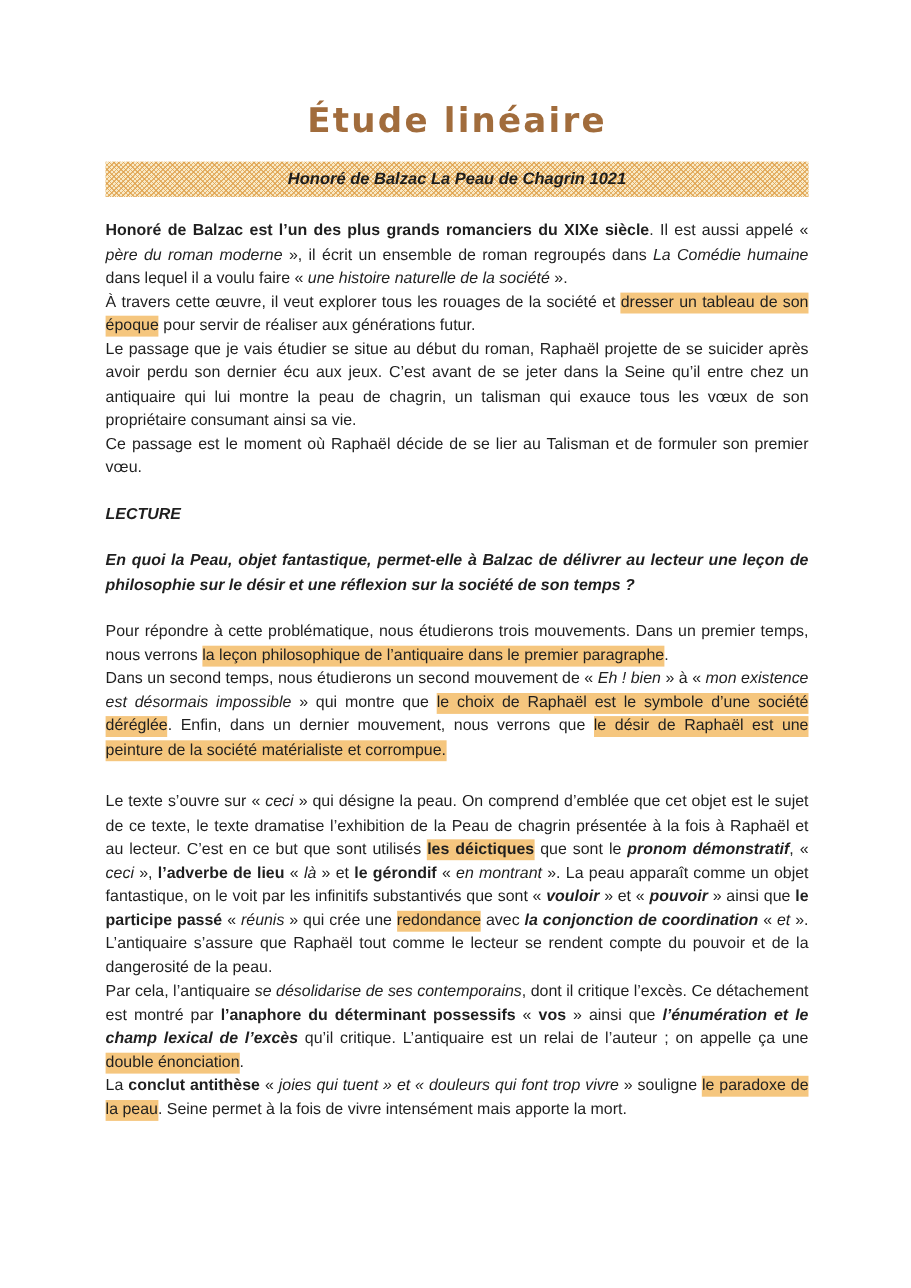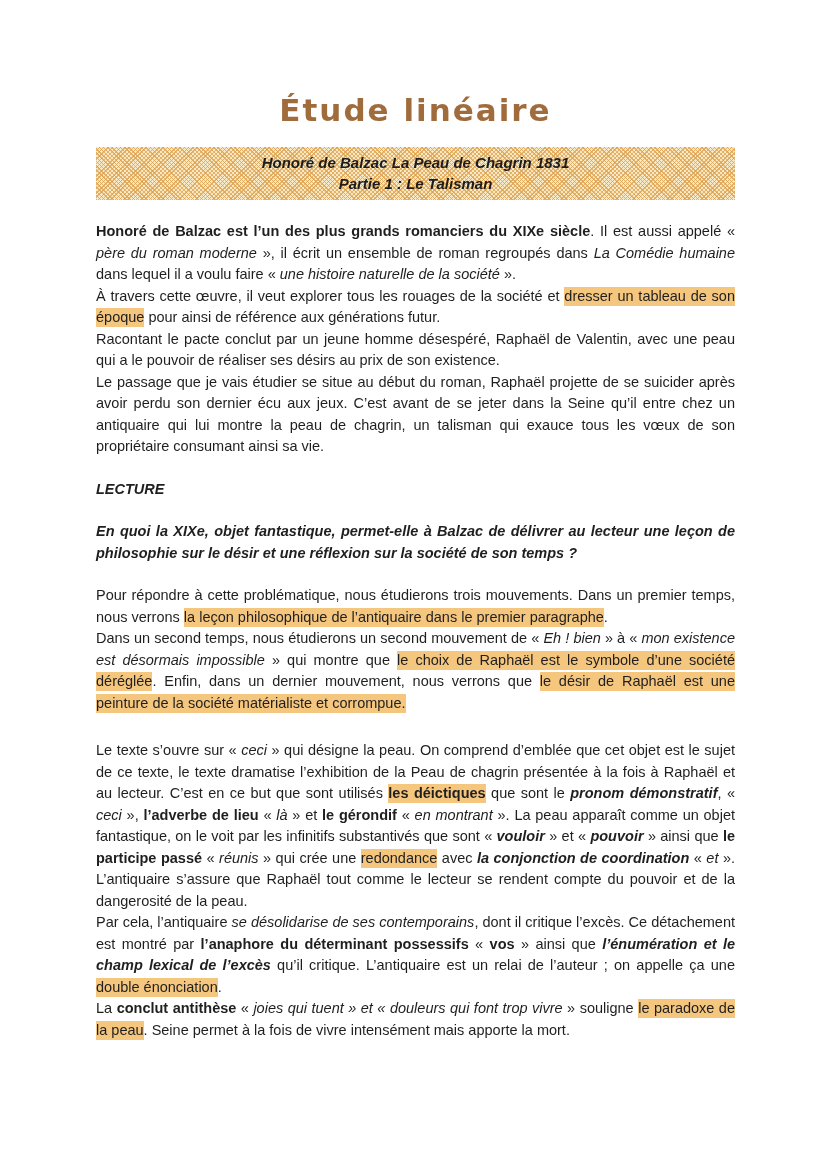--- a/index.html
+++ b/index.html
@@ -62,33 +62,32 @@
   }
   .gap { height: 21px; }
 </style>
 </head>
 <body>
 
 <div class="page">
   <div class="title">Étude linéaire</div>
 
   <div class="banner">
-    <div class="banner-line">Honoré de Balzac La Peau de Chagrin 1831</div>
-    <div class="banner-line">Partie 1 : Le Talisman</div>
+    <div class="banner-line">Honoré de Balzac La Peau de Chagrin 1021</div>
   </div>
 
   <div class="doc-body">
       <p class="para"><span class="b">Honoré de Balzac est l’un des plus grands romanciers du XIXe siècle</span><span>. Il est aussi appelé « </span><span class="i">père du roman moderne</span><span> », il écrit un ensemble de roman regroupés dans </span><span class="i u">La Comédie humaine </span><span>dans lequel il a voulu faire « </span><span class="i">une histoire naturelle de la société</span><span> ».</span></p>
-      <p class="para"><span>À travers cette œuvre, il veut explorer tous les rouages de la société et </span><span class="hl">dresser un tableau de son époque</span><span> pour ainsi de référence aux générations futur.</span></p>
-      <p class="para"><span>Racontant le pacte conclut par un jeune homme désespéré, Raphaël de Valentin, avec une peau qui a le pouvoir de réaliser ses désirs au prix de son existence.</span></p>
+      <p class="para"><span>À travers cette œuvre, il veut explorer tous les rouages de la société et </span><span class="hl">dresser un tableau de son époque</span><span> pour servir de réaliser aux générations futur.</span></p>
       <p class="para"><span>Le passage que je vais étudier se situe au début du roman, Raphaël projette de se suicider après avoir perdu son dernier écu aux jeux. C’est avant de se jeter dans la Seine qu’il entre chez un antiquaire qui lui montre la peau de chagrin, un talisman qui exauce tous les vœux de son propriétaire consumant ainsi sa vie.</span></p>
+      <p class="para"><span>Ce passage est le moment où Raphaël décide de se lier au Talisman et de formuler son premier vœu.</span></p>
       <div class="gap"></div>
       <p class="para"><span class="b i">LECTURE</span></p>
       <div class="gap"></div>
-      <p class="para"><span class="b i">En quoi la XIXe, objet fantastique, permet-elle à Balzac de délivrer au lecteur une leçon de philosophie sur le désir et une réflexion sur la société de son temps ?</span></p>
+      <p class="para"><span class="b i">En quoi la Peau, objet fantastique, permet-elle à Balzac de délivrer au lecteur une leçon de philosophie sur le désir et une réflexion sur la société de son temps ?</span></p>
       <div class="gap"></div>
       <p class="para"><span>Pour répondre à cette problématique, nous étudierons trois mouvements. Dans un premier temps, nous verrons </span><span class="hl">la leçon philosophique de l’antiquaire dans le premier paragraphe</span><span>.</span></p>
       <p class="para"><span>Dans un second temps, nous étudierons un second mouvement de « </span><span class="i">Eh ! bien</span><span> » à « </span><span class="i">mon existence est désormais impossible</span><span> » qui montre que </span><span class="hl">le choix de Raphaël est le symbole d’une société déréglée</span><span>. Enfin, dans un dernier mouvement, nous verrons que </span><span class="hl">le désir de Raphaël est une peinture de la société matérialiste et corrompue.</span></p>
       <div class="gap" style="height: 26px;"></div>
       <p class="para"><span>Le texte s’ouvre sur « </span><span class="i">ceci</span><span> » qui désigne la peau. On comprend d’emblée que cet objet est le sujet de ce texte, le texte dramatise l’exhibition de la Peau de chagrin présentée à la fois à Raphaël et au lecteur. C’est en ce but que sont utilisés </span><span class="b hl">les déictiques</span><span> que sont le </span><span class="b i">pronom démonstratif</span><span>, « </span><span class="i">ceci</span><span> », </span><span class="b">l’adverbe de lieu</span><span> « </span><span class="i">là</span><span> » et </span><span class="b">le gérondif</span><span> « </span><span class="i">en montrant</span><span> ». La peau apparaît comme un objet fantastique, on le voit par les infinitifs substantivés que sont « </span><span class="b i">vouloir</span><span> » et « </span><span class="b i">pouvoir</span><span> » ainsi que </span><span class="b">le participe passé</span><span> « </span><span class="i">réunis</span><span> » qui crée une </span><span class="hl">redondance</span><span> avec </span><span class="b i">la conjonction de coordination</span><span> « </span><span class="i">et</span><span> ». L’antiquaire s’assure que Raphaël tout comme le lecteur se rendent compte du pouvoir et de la dangerosité de la peau.</span></p>
       <p class="para"><span>Par cela, l’antiquaire </span><span class="i">se désolidarise de ses contemporains</span><span>, dont il critique l’excès. Ce détachement est montré par </span><span class="b">l’anaphore du déterminant possessifs</span><span> « </span><span class="b">vos</span><span> » ainsi que </span><span class="b i">l’énumération et le champ lexical de l’excès</span><span> qu’il critique. L’antiquaire est un relai de l’auteur ; on appelle ça une </span><span class="hl">double énonciation</span><span>.</span></p>
       <p class="para"><span>La </span><span class="b">conclut antithèse</span><span> « </span><span class="i">joies qui tuent » et « douleurs qui font trop vivre</span><span> » souligne </span><span class="hl">le paradoxe de la peau</span><span>. Seine permet à la fois de vivre intensément mais apporte la mort.</span></p>
     </div>
 </div>
 

